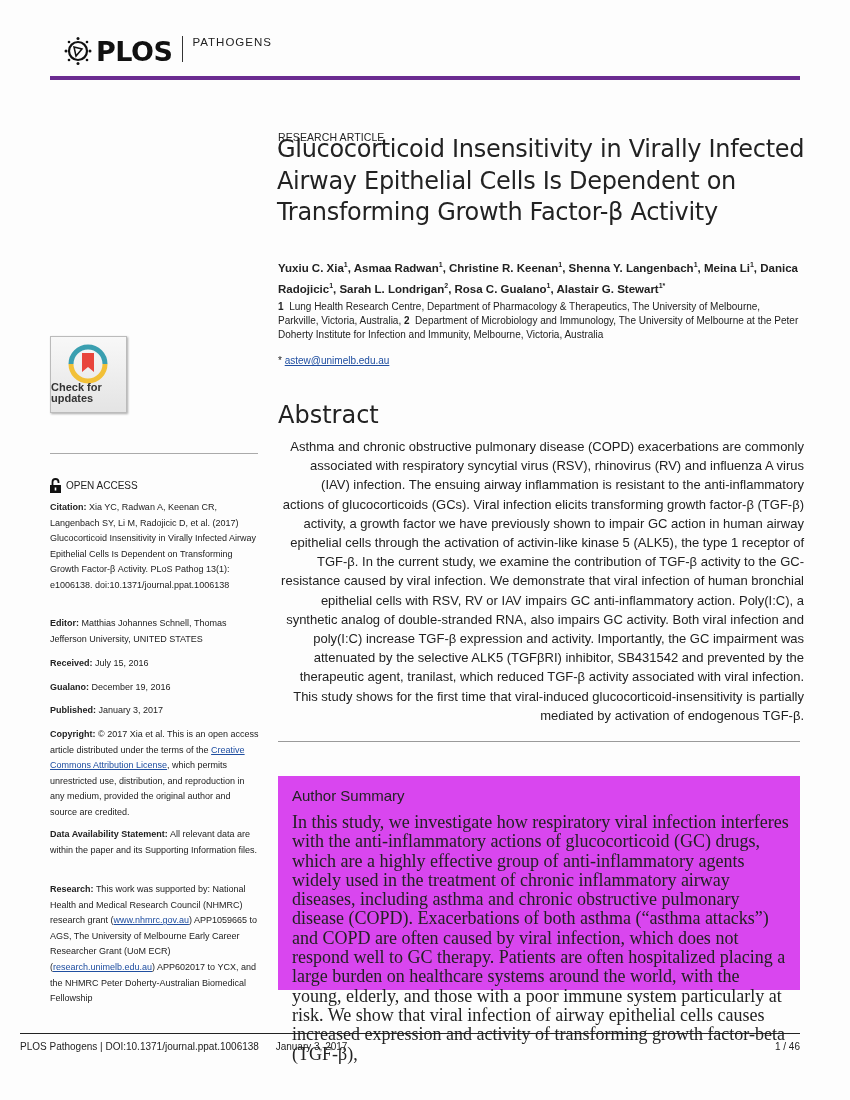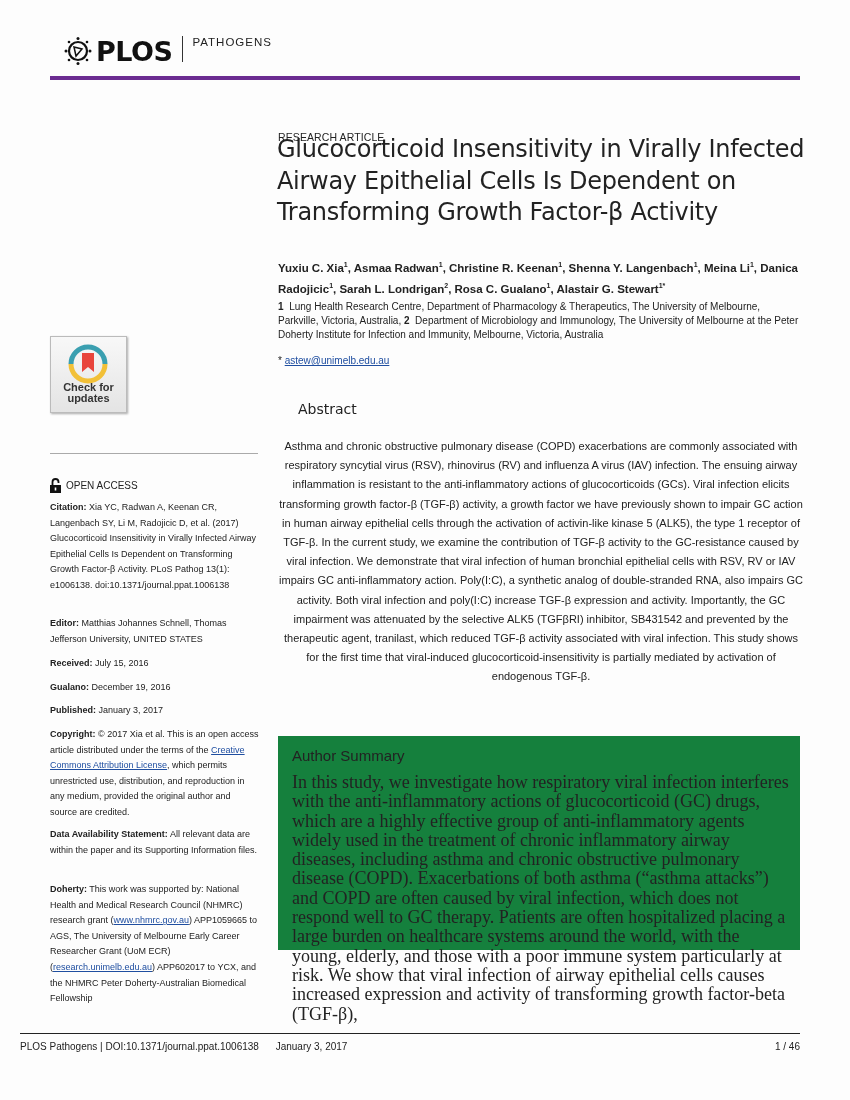--- a/index.html
+++ b/index.html
@@ -16,29 +16,29 @@
 
     .article-type { position: absolute; left: 278px; top: 131px; font-size: 10.5px; color: #222; letter-spacing: 0.1px; }
     .title { position: absolute; left: 277px; top: 134px; width: 530px; font-family: "DejaVu Sans", sans-serif; font-size: 24px; line-height: 31.5px; color: #222; font-weight: normal; letter-spacing: -0.3px; }
     .authors { position: absolute; left: 278px; top: 256px; width: 525px; font-size: 11.5px; font-weight: bold; line-height: 17px; color: #222; }
     .authors sup { font-size: 7px; }
     .affil { position: absolute; left: 278px; top: 300px; width: 525px; font-size: 10px; line-height: 14px; color: #222; }
     .affil b { font-weight: bold; }
     .email { position: absolute; left: 278px; top: 355px; font-size: 10px; color: #222; }
     .email a { color: #1f4ea0; text-decoration: underline; }
 
-    .abstract-h { position: absolute; left: 278px; top: 401px; font-family: "DejaVu Sans", sans-serif; font-size: 14px; color: #222; margin-left: 20px; }
-    .abstract-p { position: absolute; left: 278px; top: 437px; width: 526px; font-size: 11px; line-height: 19.2px; color: #222; text-align: center; }
+    .abstract-h { position: absolute; left: 278px; top: 401px; font-family: "DejaVu Sans", sans-serif; font-size: 24px; color: #222; }
+    .abstract-p { position: absolute; left: 278px; top: 437px; width: 526px; font-size: 13px; line-height: 19.2px; color: #222; text-align: right; }
     .abstract-rule { position: absolute; left: 278px; top: 741px; width: 522px; height: 1px; background: #9a9a9a; }
 
-    .summary-box { position: absolute; left: 278px; top: 736px; width: 522px; height: 214px; background: #15803d; }
+    .summary-box { position: absolute; left: 278px; top: 776px; width: 522px; height: 214px; background: #d946ef; }
     .summary-h { position: absolute; left: 14px; top: 11px; font-size: 15px; color: #222; }
     .summary-p { position: absolute; left: 14px; top: 37px; width: 500px; font-family: "Liberation Serif", serif; font-size: 18px; line-height: 19.3px; color: #222; }
 
-    .crossmark { position: absolute; left: 50px; top: 336px; width: 75px; height: 75px; border: 1px solid #bbb; background: linear-gradient(#f8f8f8, #e4e4e4); box-shadow: 1px 1px 2px #aaa; text-align: center; }
+    .crossmark { position: absolute; left: 50px; top: 336px; width: 75px; height: 75px; border: 1px solid #bbb; background: linear-gradient(#f8f8f8, #e4e4e4); box-shadow: 1px 1px 2px #aaa; }
     .crossmark .ring { position: absolute; left: 15px; top: 5px; width: 44px; height: 44px; }
     .crossmark .cm-text { position: absolute; left: 0; right: 0; top: 45px; font-size: 11px; font-weight: bold; line-height: 11px; color: #333; }
 
     .side-rule { position: absolute; left: 50px; top: 453px; width: 208px; height: 1px; background: #aaa; }
     .open-access { position: absolute; left: 50px; top: 478px; display: flex; align-items: center; font-size: 10px; color: #222; }
     .open-access .lock { margin-right: 5px; }
     .side-block { position: absolute; left: 50px; width: 210px; font-size: 9px; line-height: 15.6px; color: #222; font-family: "Liberation Sans", sans-serif; }
     .side-block b { font-weight: bold; }
     .side-block a { color: #1f4ea0; text-decoration: underline; }
 
@@ -150,21 +150,21 @@
   <b>Copyright:</b>
   <span>© 2017 Xia et al. This is an open access article distributed under the terms of the </span><a>Creative Commons Attribution License</a><span>, which permits unrestricted use, distribution, and reproduction in any medium, provided the original author and source are credited.</span>
 </div>
 
 <div class="side-block" style="top:827px">
   <b>Data Availability Statement:</b>
   <span>All relevant data are within the paper and its Supporting Information files.</span>
 </div>
 
 <div class="side-block" style="top:882px">
-  <b>Doherty:</b>
+  <b>Research:</b>
   <span>This work was supported by: National Health and Medical Research Council (NHMRC) research grant (</span><a>www.nhmrc.gov.au</a><span>) APP1059665 to AGS, The University of Melbourne Early Career Researcher Grant (UoM ECR) (</span><a>research.unimelb.edu.au</a><span>) APP602017 to YCX, and the NHMRC Peter Doherty-Australian Biomedical Fellowship</span>
 </div>
 
 <div class="footer-rule"></div>
 <div class="footer-left">
   <span>PLOS Pathogens | DOI:10.1371/journal.ppat.1006138</span>
   <span class="date">January 3, 2017</span>
 </div>
 <div class="footer-right">1 / 46</div>
 

